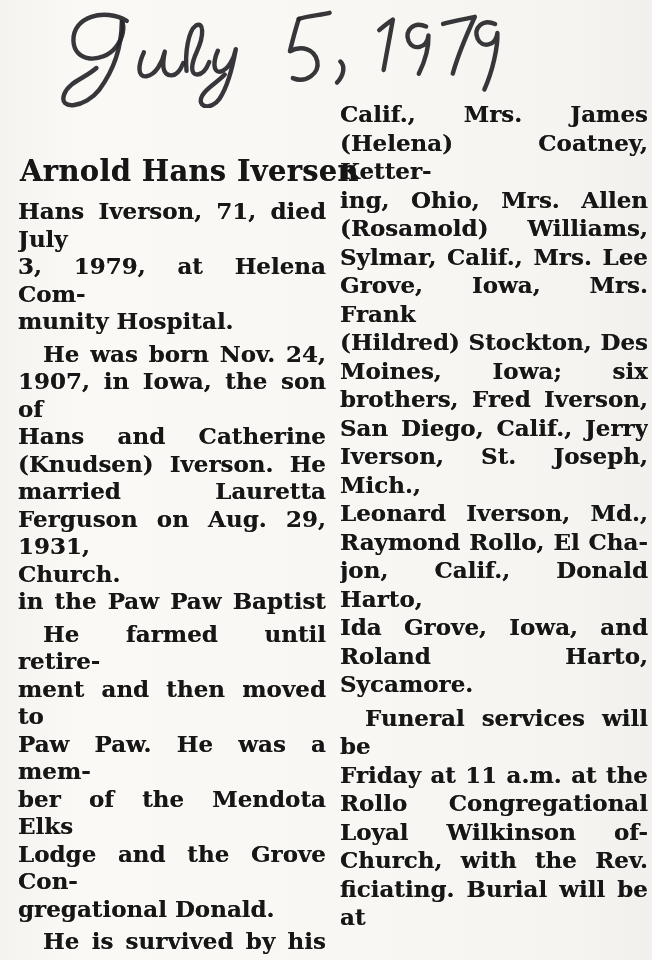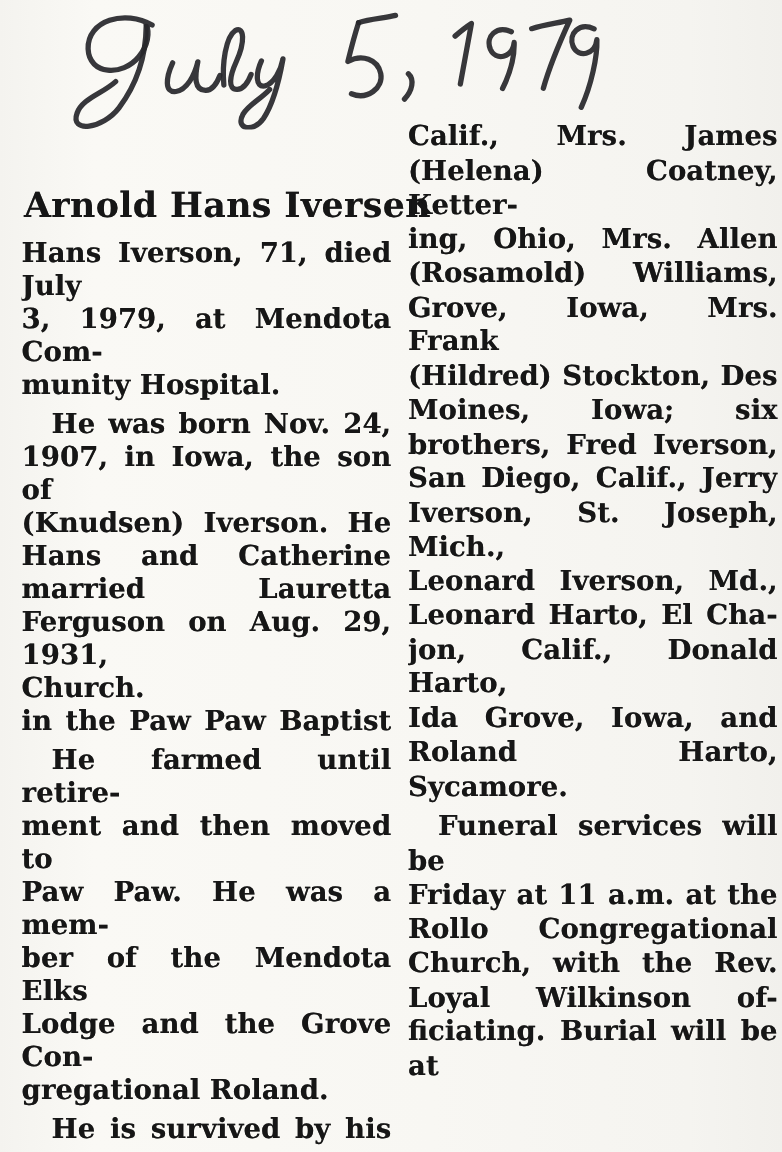--- a/index.html
+++ b/index.html
@@ -102,70 +102,71 @@
       <path d="M468,30 C456,24 446,33 450,44 C454,54 468,52 470,39 C470,53 464,77 455,95"></path>
     </g>
   </svg>
 
   <div class="columns">
     <div class="col left">
       <h1 class="headline">Arnold Hans Iversen</h1>
       <div>
           <div class="para">
             <div class="line">Hans Iverson, 71, died July</div>
-            <div class="line">3, 1979, at Mendota Com-</div>
+            <div class="line">3, 1979, at Helena Com-</div>
             <div class="line end">munity Hospital.</div>
           </div>
           <div class="para">
             <div class="line first">He was born Nov. 24,</div>
             <div class="line">1907, in Iowa, the son of</div>
+            <div class="line">Hans and Catherine</div>
             <div class="line">(Knudsen) Iverson. He</div>
-            <div class="line">Hans and Catherine</div>
             <div class="line">married Lauretta</div>
             <div class="line">Ferguson on Aug. 29, 1931,</div>
             <div class="line end">Church.</div>
             <div class="line">in the Paw Paw Baptist</div>
           </div>
           <div class="para">
             <div class="line first">He farmed until retire-</div>
             <div class="line">ment and then moved to</div>
             <div class="line">Paw Paw. He was a mem-</div>
             <div class="line">ber of the Mendota Elks</div>
             <div class="line">Lodge and the Grove Con-</div>
-            <div class="line end">gregational Roland.</div>
+            <div class="line end">gregational Donald.</div>
           </div>
           <div class="para">
             <div class="line first">He is survived by his</div>
           </div>
         </div>
     </div>
     <div class="col right">
       <div>
           <div class="para">
             <div class="line">Calif., Mrs. James</div>
             <div class="line">(Helena) Coatney, Ketter-</div>
             <div class="line">ing, Ohio, Mrs. Allen</div>
             <div class="line">(Rosamold) Williams,</div>
+            <div class="line">Sylmar, Calif., Mrs. Lee</div>
             <div class="line">Grove, Iowa, Mrs. Frank</div>
             <div class="line">(Hildred) Stockton, Des</div>
             <div class="line">Moines, Iowa; six</div>
             <div class="line">brothers, Fred Iverson,</div>
             <div class="line">San Diego, Calif., Jerry</div>
             <div class="line">Iverson, St. Joseph, Mich.,</div>
             <div class="line">Leonard Iverson, Md.,</div>
-            <div class="line">Leonard Harto, El Cha-</div>
+            <div class="line">Raymond Rollo, El Cha-</div>
             <div class="line">jon, Calif., Donald Harto,</div>
             <div class="line">Ida Grove, Iowa, and</div>
             <div class="line end">Roland Harto, Sycamore.</div>
           </div>
           <div class="para">
             <div class="line first">Funeral services will be</div>
             <div class="line">Friday at 11 a.m. at the</div>
             <div class="line">Rollo Congregational</div>
+            <div class="line">Loyal Wilkinson of-</div>
             <div class="line">Church, with the Rev.</div>
-            <div class="line">Loyal Wilkinson of-</div>
             <div class="line">ficiating. Burial will be at</div>
           </div>
         </div>
     </div>
   </div>
 
 </div>
 
 </body></html>

